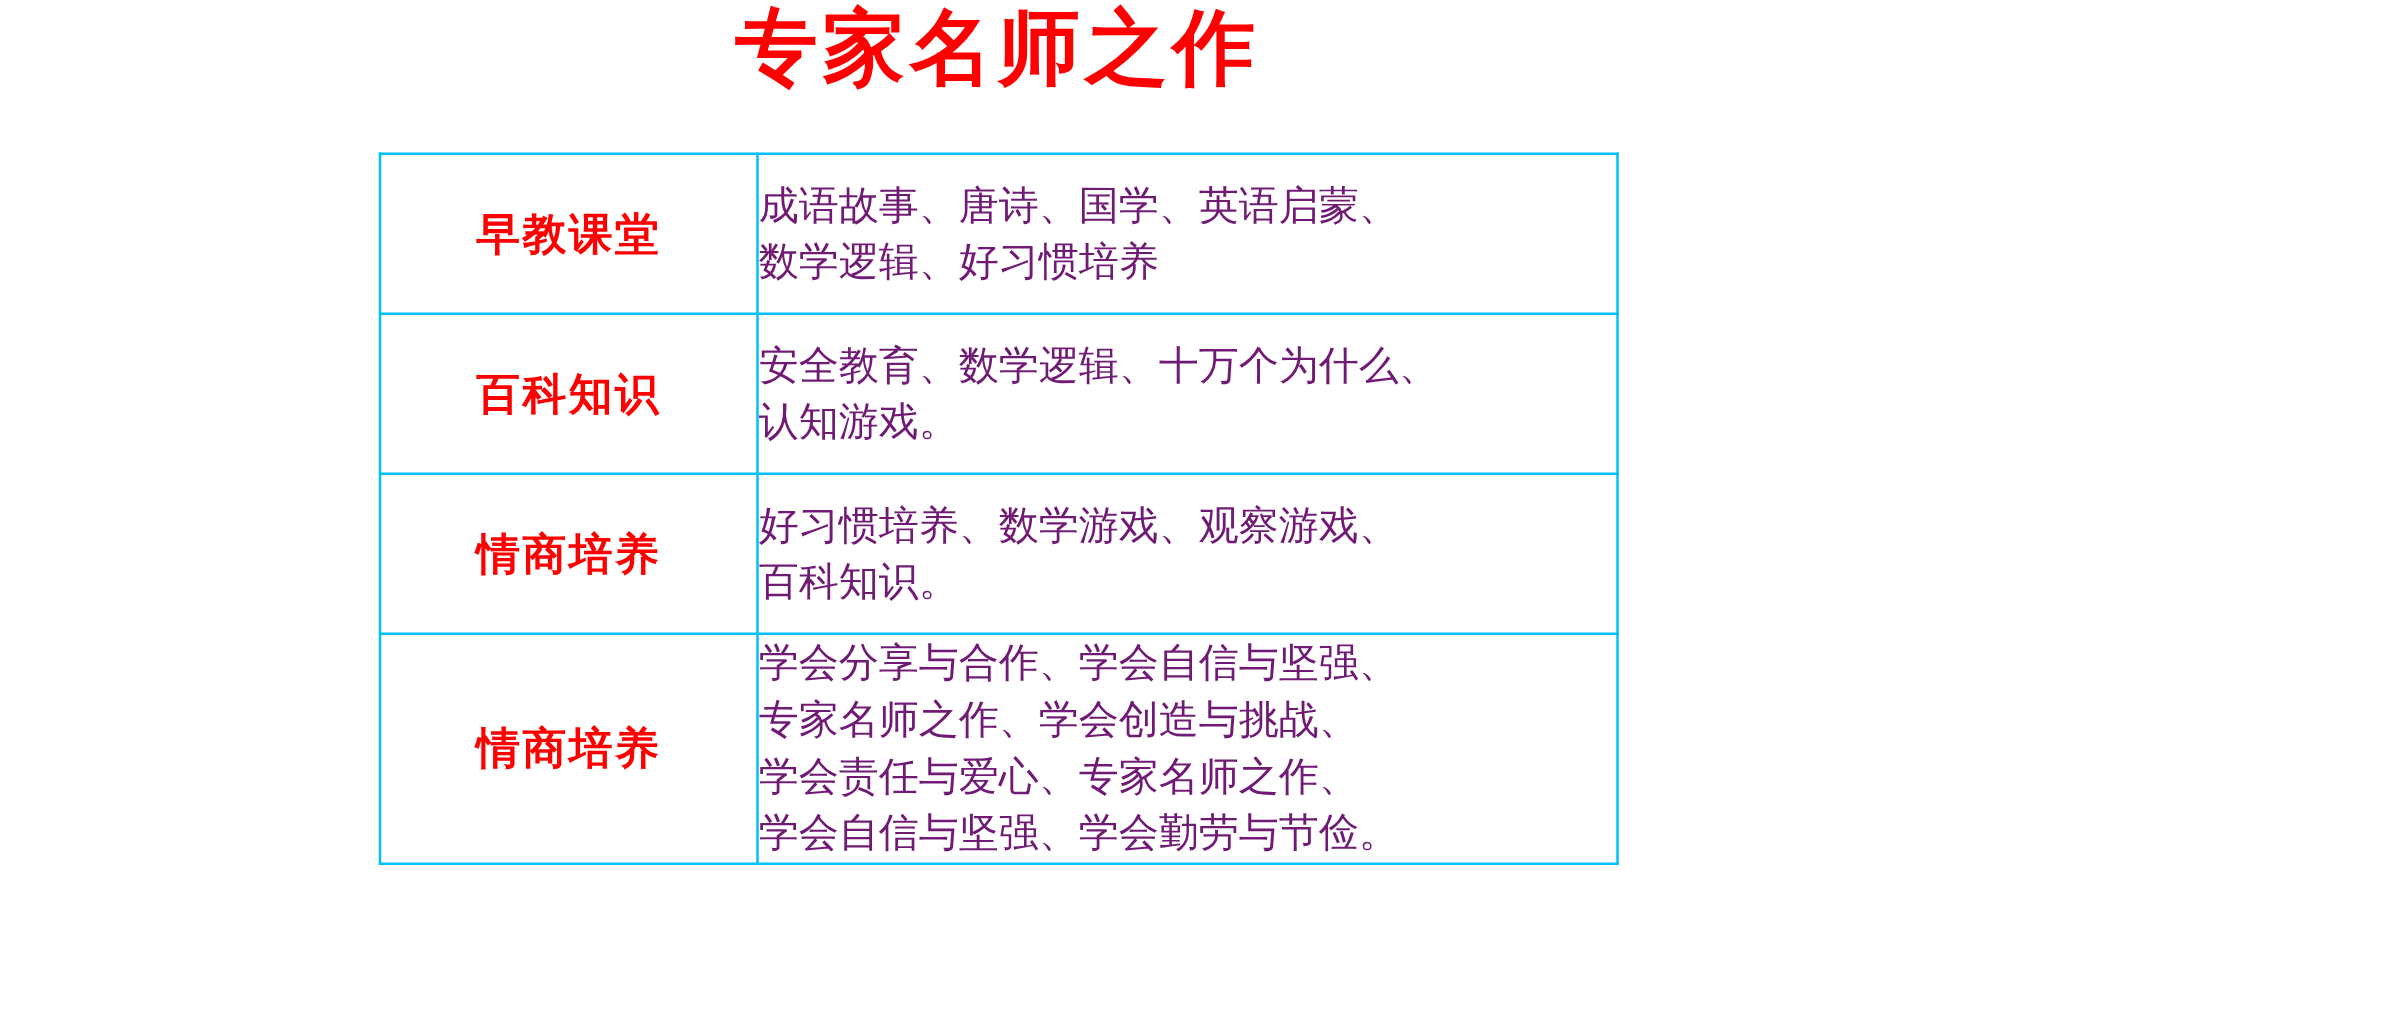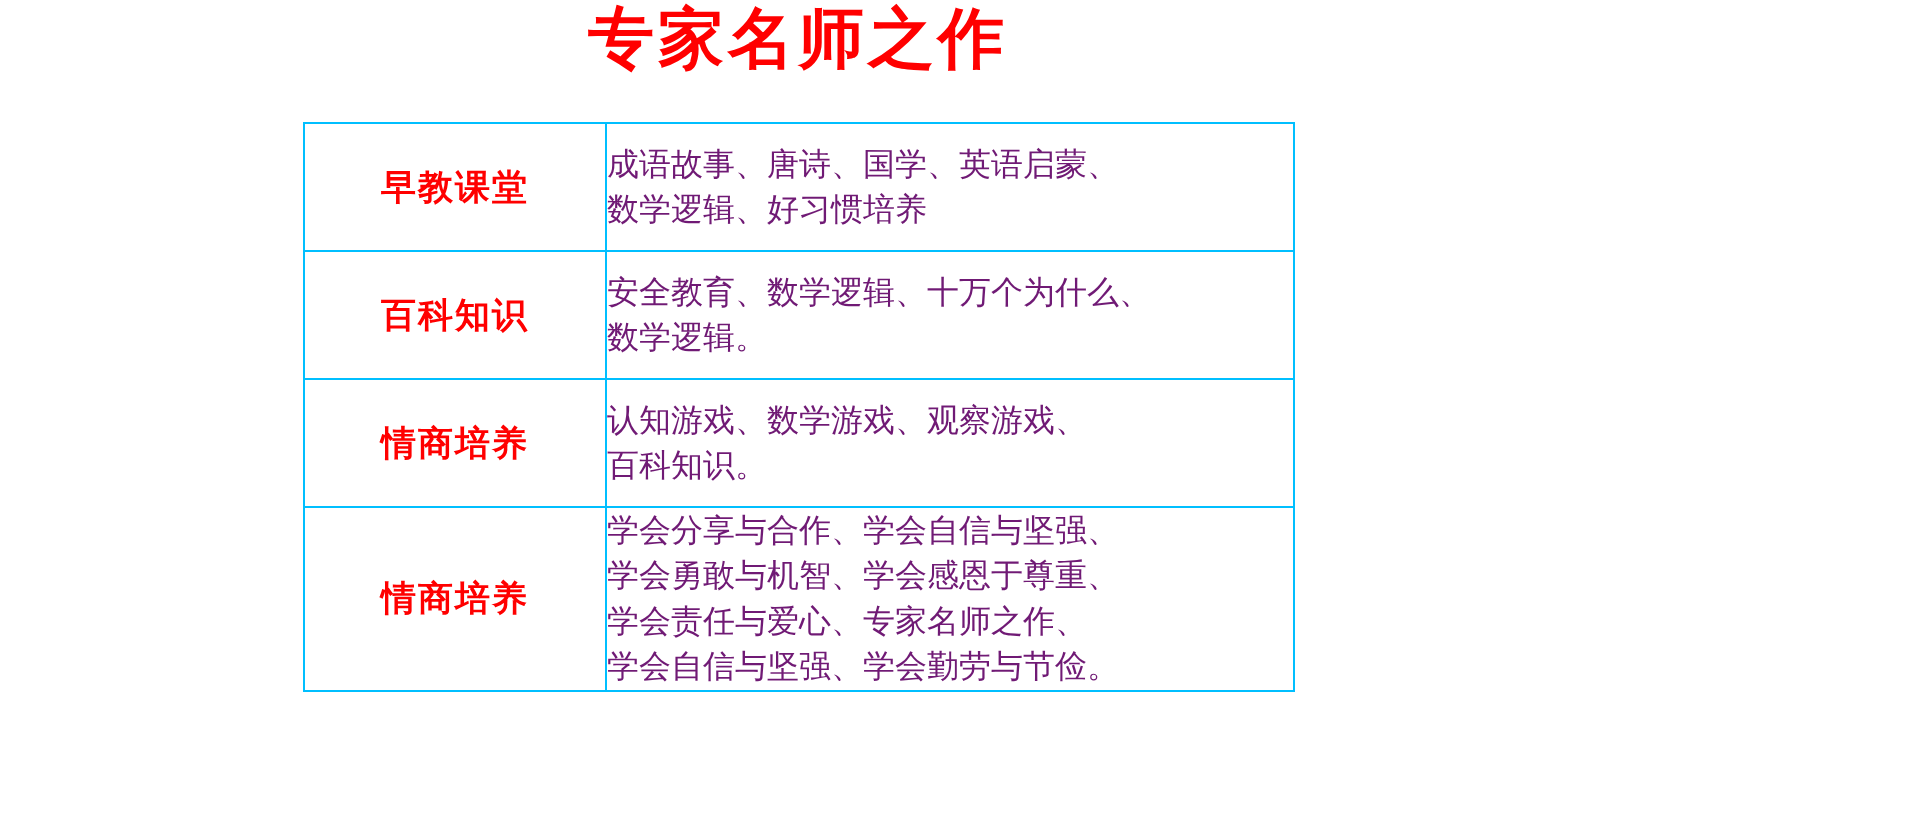--- a/index.html
+++ b/index.html
@@ -87,37 +87,37 @@
           <td class="desc-cell">
             <span class="desc-line">成语故事、唐诗、国学、英语启蒙、</span>
             <span class="desc-line">数学逻辑、好习惯培养</span>
           </td>
         </tr>
 
         <tr class="row-2">
           <td class="cat-cell">百科知识</td>
           <td class="desc-cell">
             <span class="desc-line">安全教育、数学逻辑、十万个为什么、</span>
-            <span class="desc-line">数学逻辑。</span>
+            <span class="desc-line">认知游戏。</span>
           </td>
         </tr>
 
         <tr class="row-3">
           <td class="cat-cell">情商培养</td>
           <td class="desc-cell">
-            <span class="desc-line">认知游戏、数学游戏、观察游戏、</span>
+            <span class="desc-line">好习惯培养、数学游戏、观察游戏、</span>
             <span class="desc-line">百科知识。</span>
           </td>
         </tr>
 
         <tr class="row-4">
           <td class="cat-cell">情商培养</td>
           <td class="desc-cell">
             <span class="desc-line">学会分享与合作、学会自信与坚强、</span>
-            <span class="desc-line">学会勇敢与机智、学会感恩于尊重、</span>
+            <span class="desc-line">专家名师之作、学会创造与挑战、</span>
             <span class="desc-line">学会责任与爱心、专家名师之作、</span>
             <span class="desc-line">学会自信与坚强、学会勤劳与节俭。</span>
           </td>
         </tr>
 
       </tbody>
     </table>
   </div>
 
 </div>

